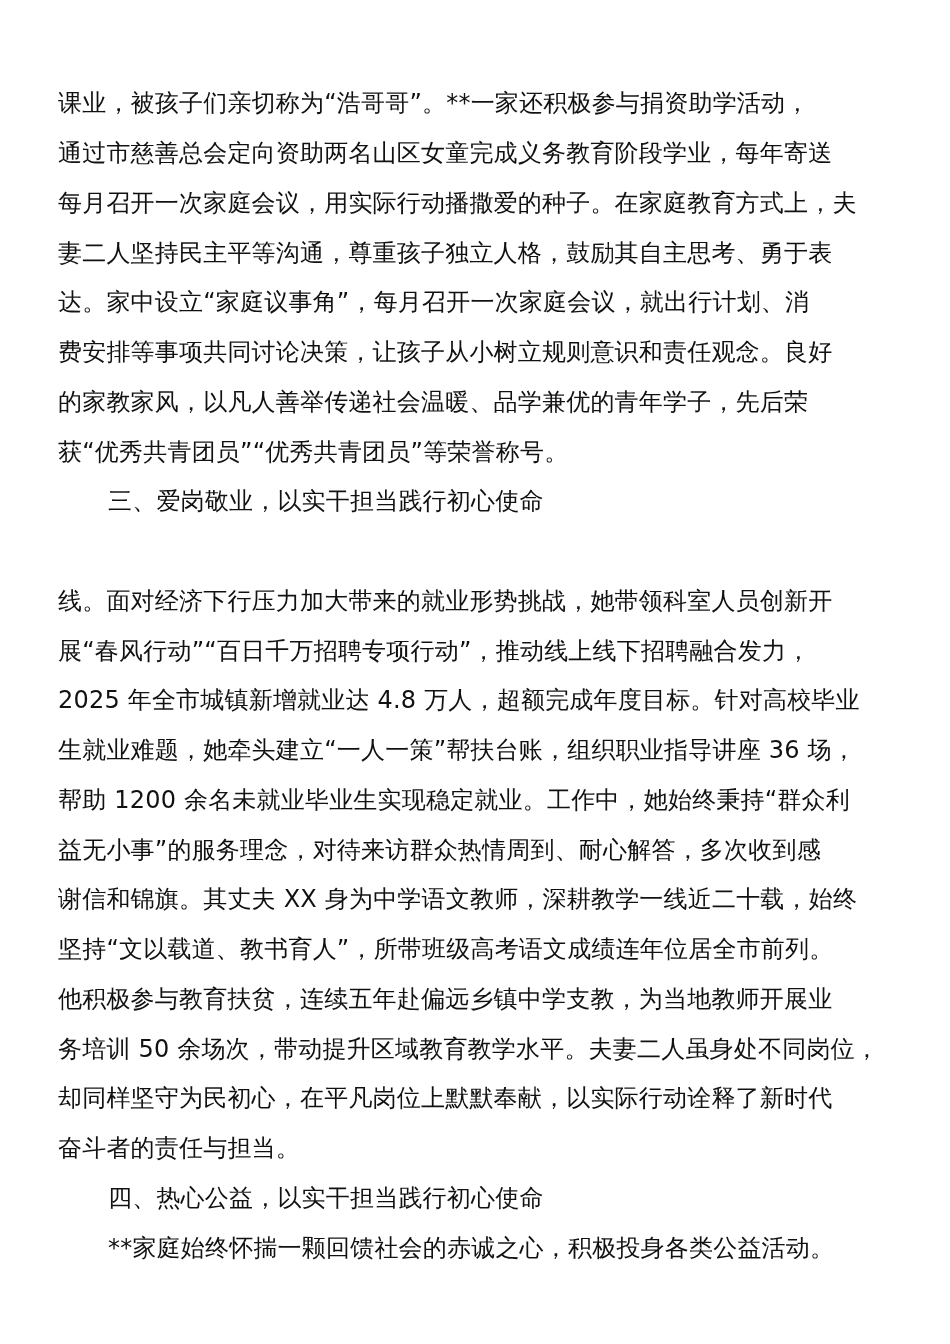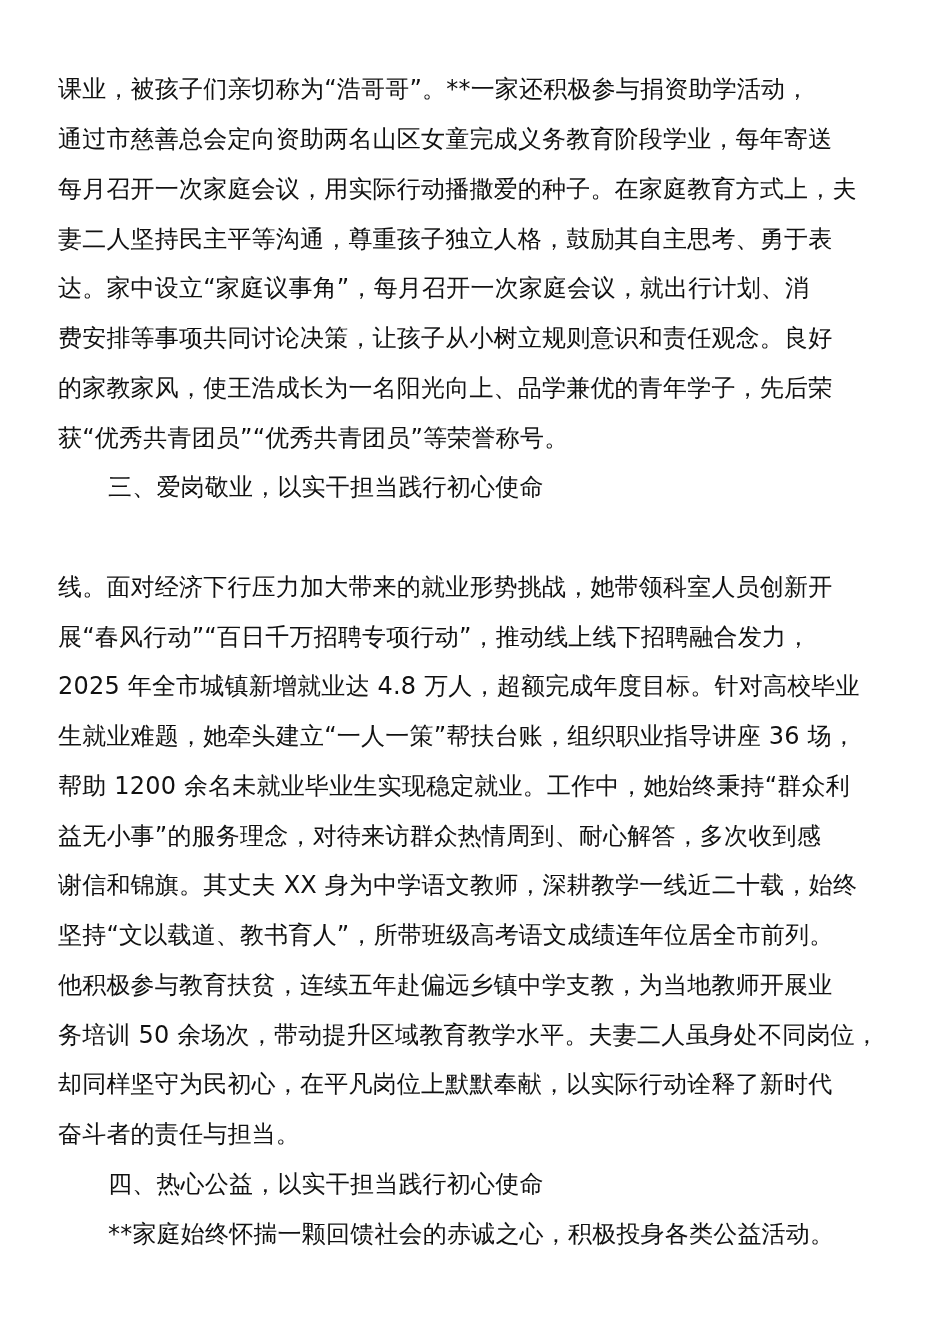--- a/index.html
+++ b/index.html
@@ -1,38 +1,38 @@
 <!DOCTYPE html>
 <html><head>
 <meta charset="utf-8">
 <style>
   html, body { margin: 0; padding: 0; background: #ffffff; }
   body { width: 950px; height: 1344px; overflow: hidden; position: relative; }
   .page {
-    position: absolute; left: 0; top: 0; width: 950px; height: 1033px; background: #ffffff;
+    position: absolute; left: 0; top: 14px; width: 950px; height: 1033px; background: #ffffff;
   }
   .line {
     position: absolute; left: 58px;
     font-family: "DejaVu Sans", "Liberation Sans", sans-serif;
     font-size: 24px; line-height: 30px; color: #111111;
     white-space: nowrap; letter-spacing: 0.2px;
   }
   .indent { left: 108px; text-align: center; }
 </style>
 </head>
 <body>
 
 <div class="page">
   <div class="line" style="top:74px">课业，被孩子们亲切称为“浩哥哥”。**一家还积极参与捐资助学活动，</div>
   <div class="line" style="top:124px">通过市慈善总会定向资助两名山区女童完成义务教育阶段学业，每年寄送</div>
   <div class="line" style="top:174px">每月召开一次家庭会议，用实际行动播撒爱的种子。在家庭教育方式上，夫</div>
   <div class="line" style="top:224px">妻二人坚持民主平等沟通，尊重孩子独立人格，鼓励其自主思考、勇于表</div>
   <div class="line" style="top:273px">达。家中设立“家庭议事角”，每月召开一次家庭会议，就出行计划、消</div>
   <div class="line" style="top:323px">费安排等事项共同讨论决策，让孩子从小树立规则意识和责任观念。良好</div>
-  <div class="line" style="top:373px">的家教家风，使王浩成长为一名阳光向上、品学兼优的青年学子，先后荣</div>
+  <div class="line" style="top:373px">的家教家风，以凡人善举传递社会温暖、品学兼优的青年学子，先后荣</div>
   <div class="line" style="top:423px">获“优秀共青团员”“优秀共青团员”等荣誉称号。</div>
   <div class="line indent" style="top:472px">三、爱岗敬业，以实干担当践行初心使命</div>
   <div class="line" style="top:572px">线。面对经济下行压力加大带来的就业形势挑战，她带领科室人员创新开</div>
   <div class="line" style="top:622px">展“春风行动”“百日千万招聘专项行动”，推动线上线下招聘融合发力，</div>
   <div class="line" style="top:671px">2025 年全市城镇新增就业达 4.8 万人，超额完成年度目标。针对高校毕业</div>
   <div class="line" style="top:721px">生就业难题，她牵头建立“一人一策”帮扶台账，组织职业指导讲座 36 场，</div>
   <div class="line" style="top:771px">帮助 1200 余名未就业毕业生实现稳定就业。工作中，她始终秉持“群众利</div>
   <div class="line" style="top:821px">益无小事”的服务理念，对待来访群众热情周到、耐心解答，多次收到感</div>
   <div class="line" style="top:870px">谢信和锦旗。其丈夫 XX 身为中学语文教师，深耕教学一线近二十载，始终</div>
   <div class="line" style="top:920px">坚持“文以载道、教书育人”，所带班级高考语文成绩连年位居全市前列。</div>

